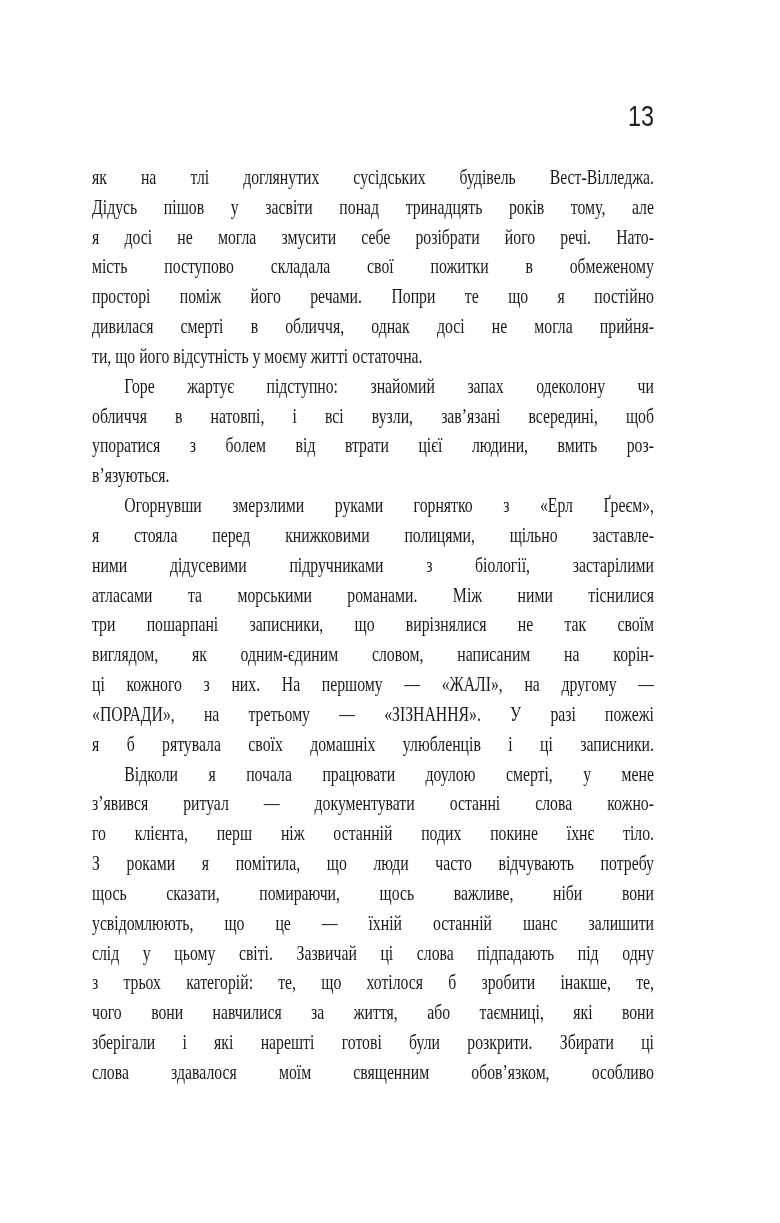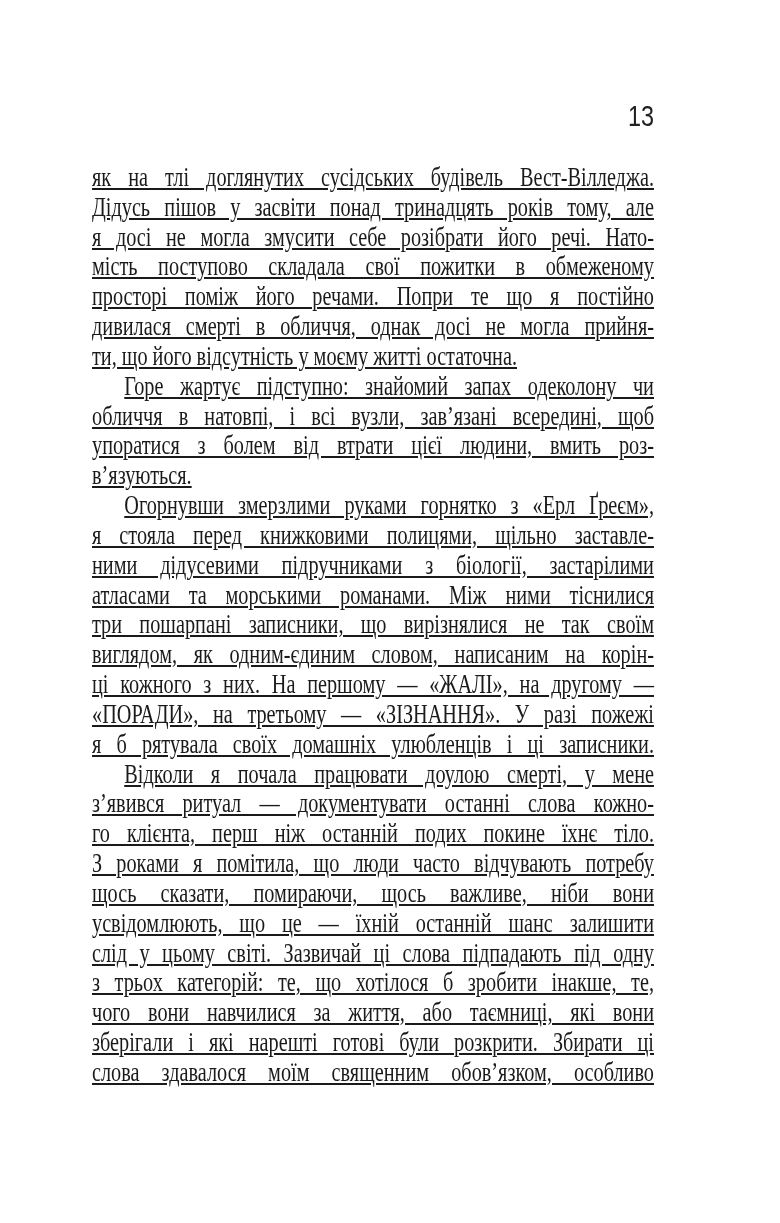--- a/index.html
+++ b/index.html
@@ -28,22 +28,21 @@
     font-weight: 400;
     color: #222222;
     transform: scaleX(0.78);
     transform-origin: 100% 50%;
   }
   .textblock {
     position: absolute;
     left: 92px;
     top: 163px;
     width: 562px;
-    font-size: 27px;
-    text-decoration: underline;
+    font-size: 21px;
   }
   .line {
     width: 749px;
     height: 29.83px;
     line-height: 29.83px;
     transform: scaleX(0.7503);
     transform-origin: 0 50%;
     text-align: justify;
     text-align-last: justify;
     text-justify: inter-word;

